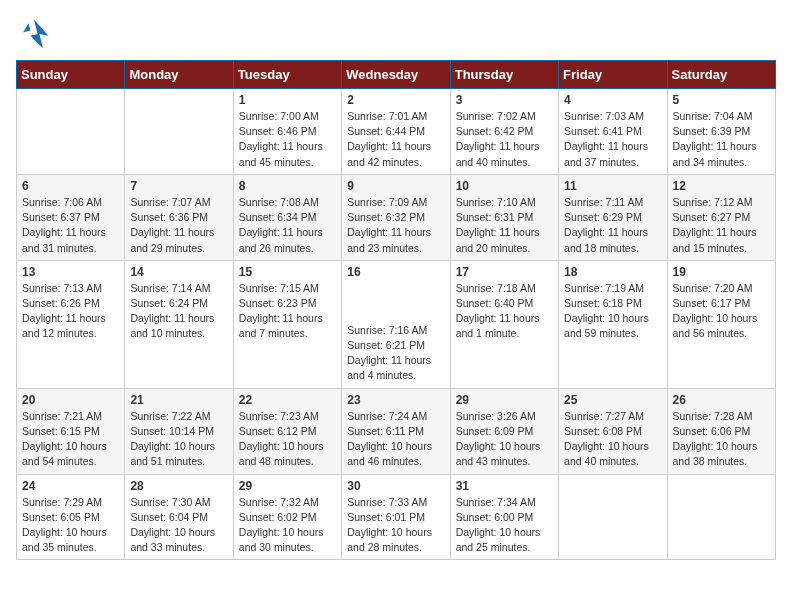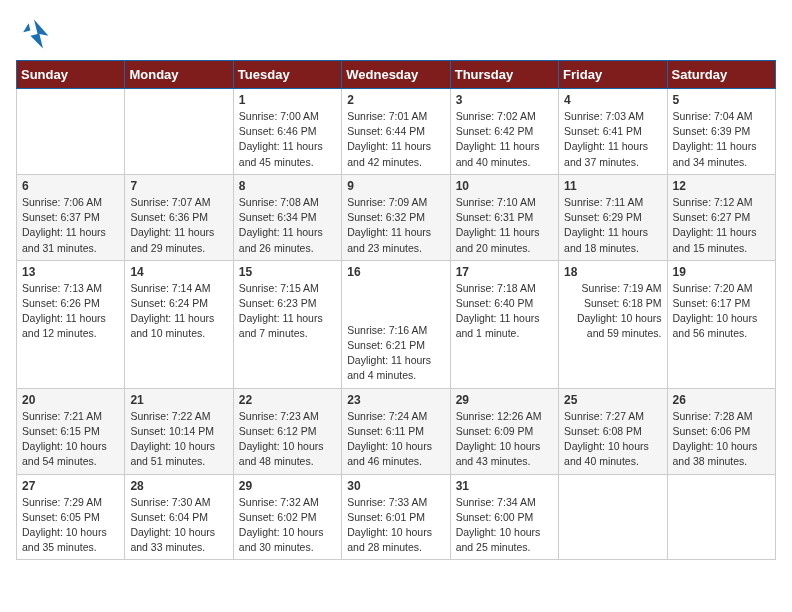--- a/index.html
+++ b/index.html
@@ -232,21 +232,21 @@
 Daylight: 11 hours and 4 minutes.</div>
         </td>
         <td>
           <span class="day-number">17</span>
           <div class="day-info" style="white-space: pre-line;">Sunrise: 7:18 AM
 Sunset: 6:40 PM
 Daylight: 11 hours and 1 minute.</div>
         </td>
         <td>
           <span class="day-number">18</span>
-          <div class="day-info" style="white-space: pre-line; text-align: right;">Sunrise: 7:19 AM
+          <div class="day-info" style="white-space: pre-line;">Sunrise: 7:19 AM
 Sunset: 6:18 PM
 Daylight: 10 hours and 59 minutes.</div>
         </td>
         <td>
           <span class="day-number">19</span>
           <div class="day-info" style="white-space: pre-line;">Sunrise: 7:20 AM
 Sunset: 6:17 PM
 Daylight: 10 hours and 56 minutes.</div>
         </td>
       </tr>
@@ -270,40 +270,40 @@
 Daylight: 10 hours and 48 minutes.</div>
         </td>
         <td>
           <span class="day-number">23</span>
           <div class="day-info" style="white-space: pre-line;">Sunrise: 7:24 AM
 Sunset: 6:11 PM
 Daylight: 10 hours and 46 minutes.</div>
         </td>
         <td>
           <span class="day-number">29</span>
-          <div class="day-info" style="white-space: pre-line;">Sunrise: 12:26 AM
+          <div class="day-info" style="white-space: pre-line;">Sunrise: 3:26 AM
 Sunset: 6:09 PM
 Daylight: 10 hours and 43 minutes.</div>
         </td>
         <td>
           <span class="day-number">25</span>
           <div class="day-info" style="white-space: pre-line;">Sunrise: 7:27 AM
 Sunset: 6:08 PM
 Daylight: 10 hours and 40 minutes.</div>
         </td>
         <td>
           <span class="day-number">26</span>
           <div class="day-info" style="white-space: pre-line;">Sunrise: 7:28 AM
 Sunset: 6:06 PM
 Daylight: 10 hours and 38 minutes.</div>
         </td>
       </tr>
       <tr>
         <td>
-          <span class="day-number">27</span>
+          <span class="day-number">24</span>
           <div class="day-info" style="white-space: pre-line;">Sunrise: 7:29 AM
 Sunset: 6:05 PM
 Daylight: 10 hours and 35 minutes.</div>
         </td>
         <td>
           <span class="day-number">28</span>
           <div class="day-info" style="white-space: pre-line;">Sunrise: 7:30 AM
 Sunset: 6:04 PM
 Daylight: 10 hours and 33 minutes.</div>
         </td>

